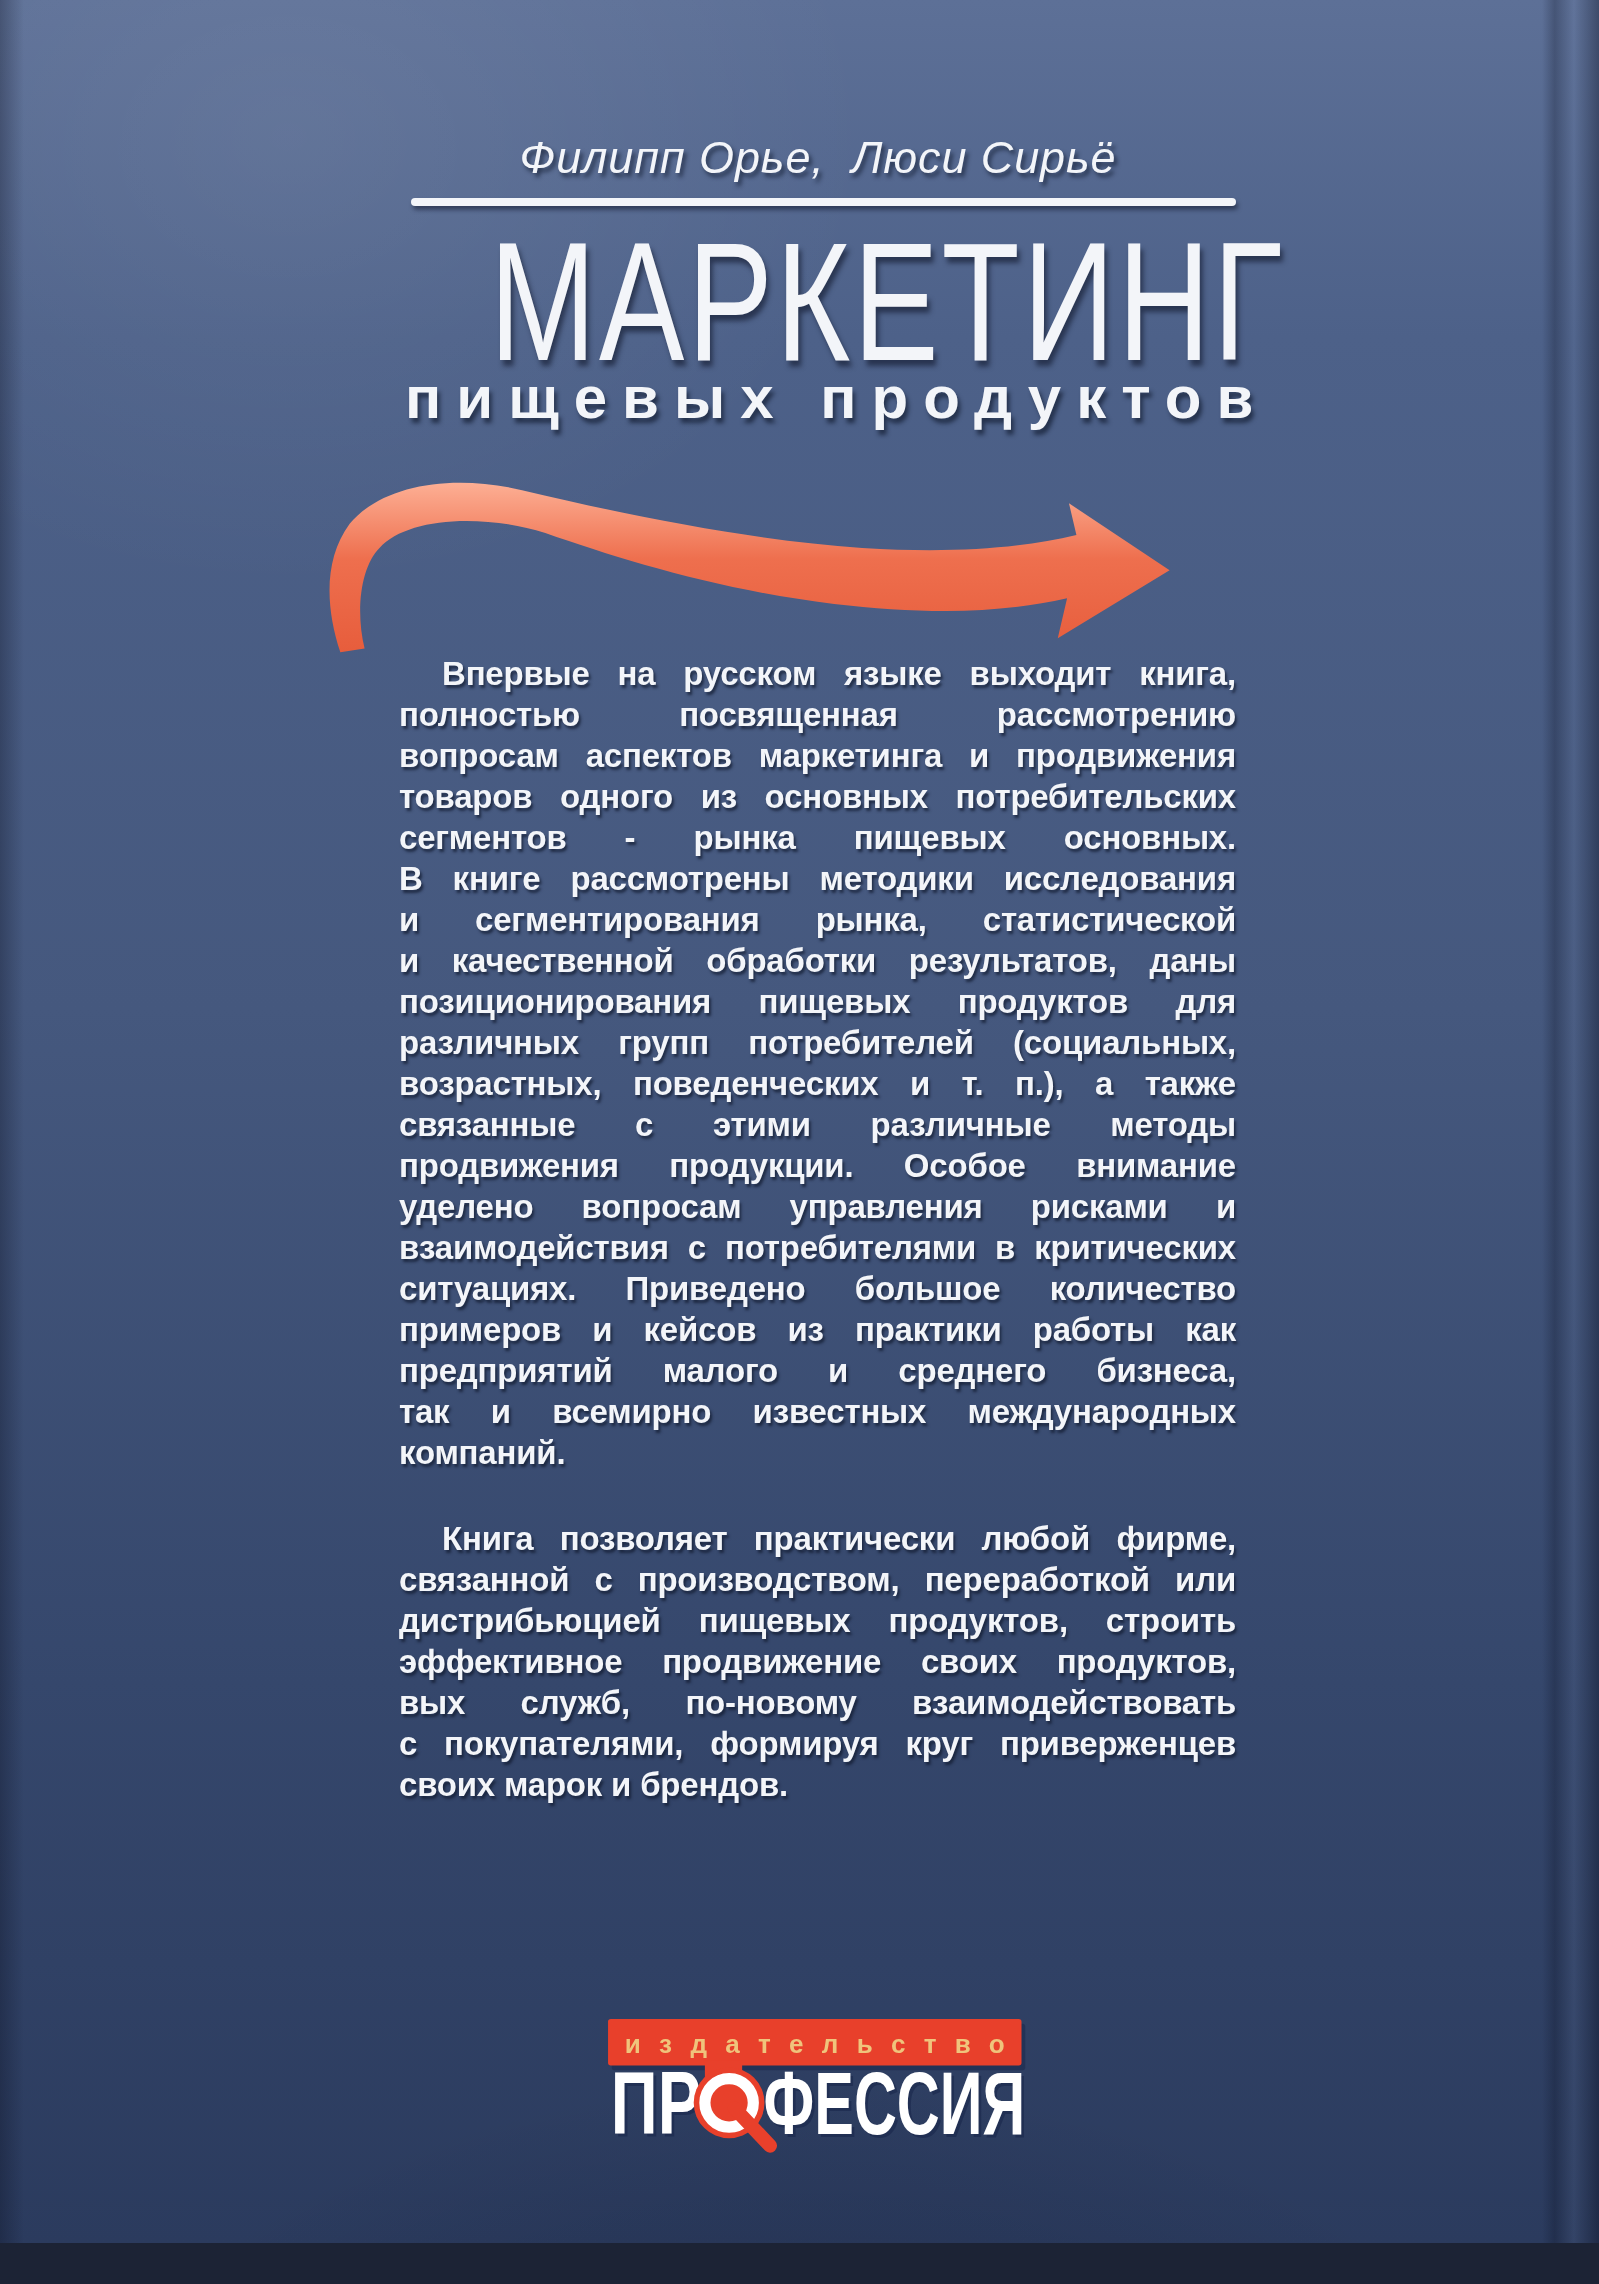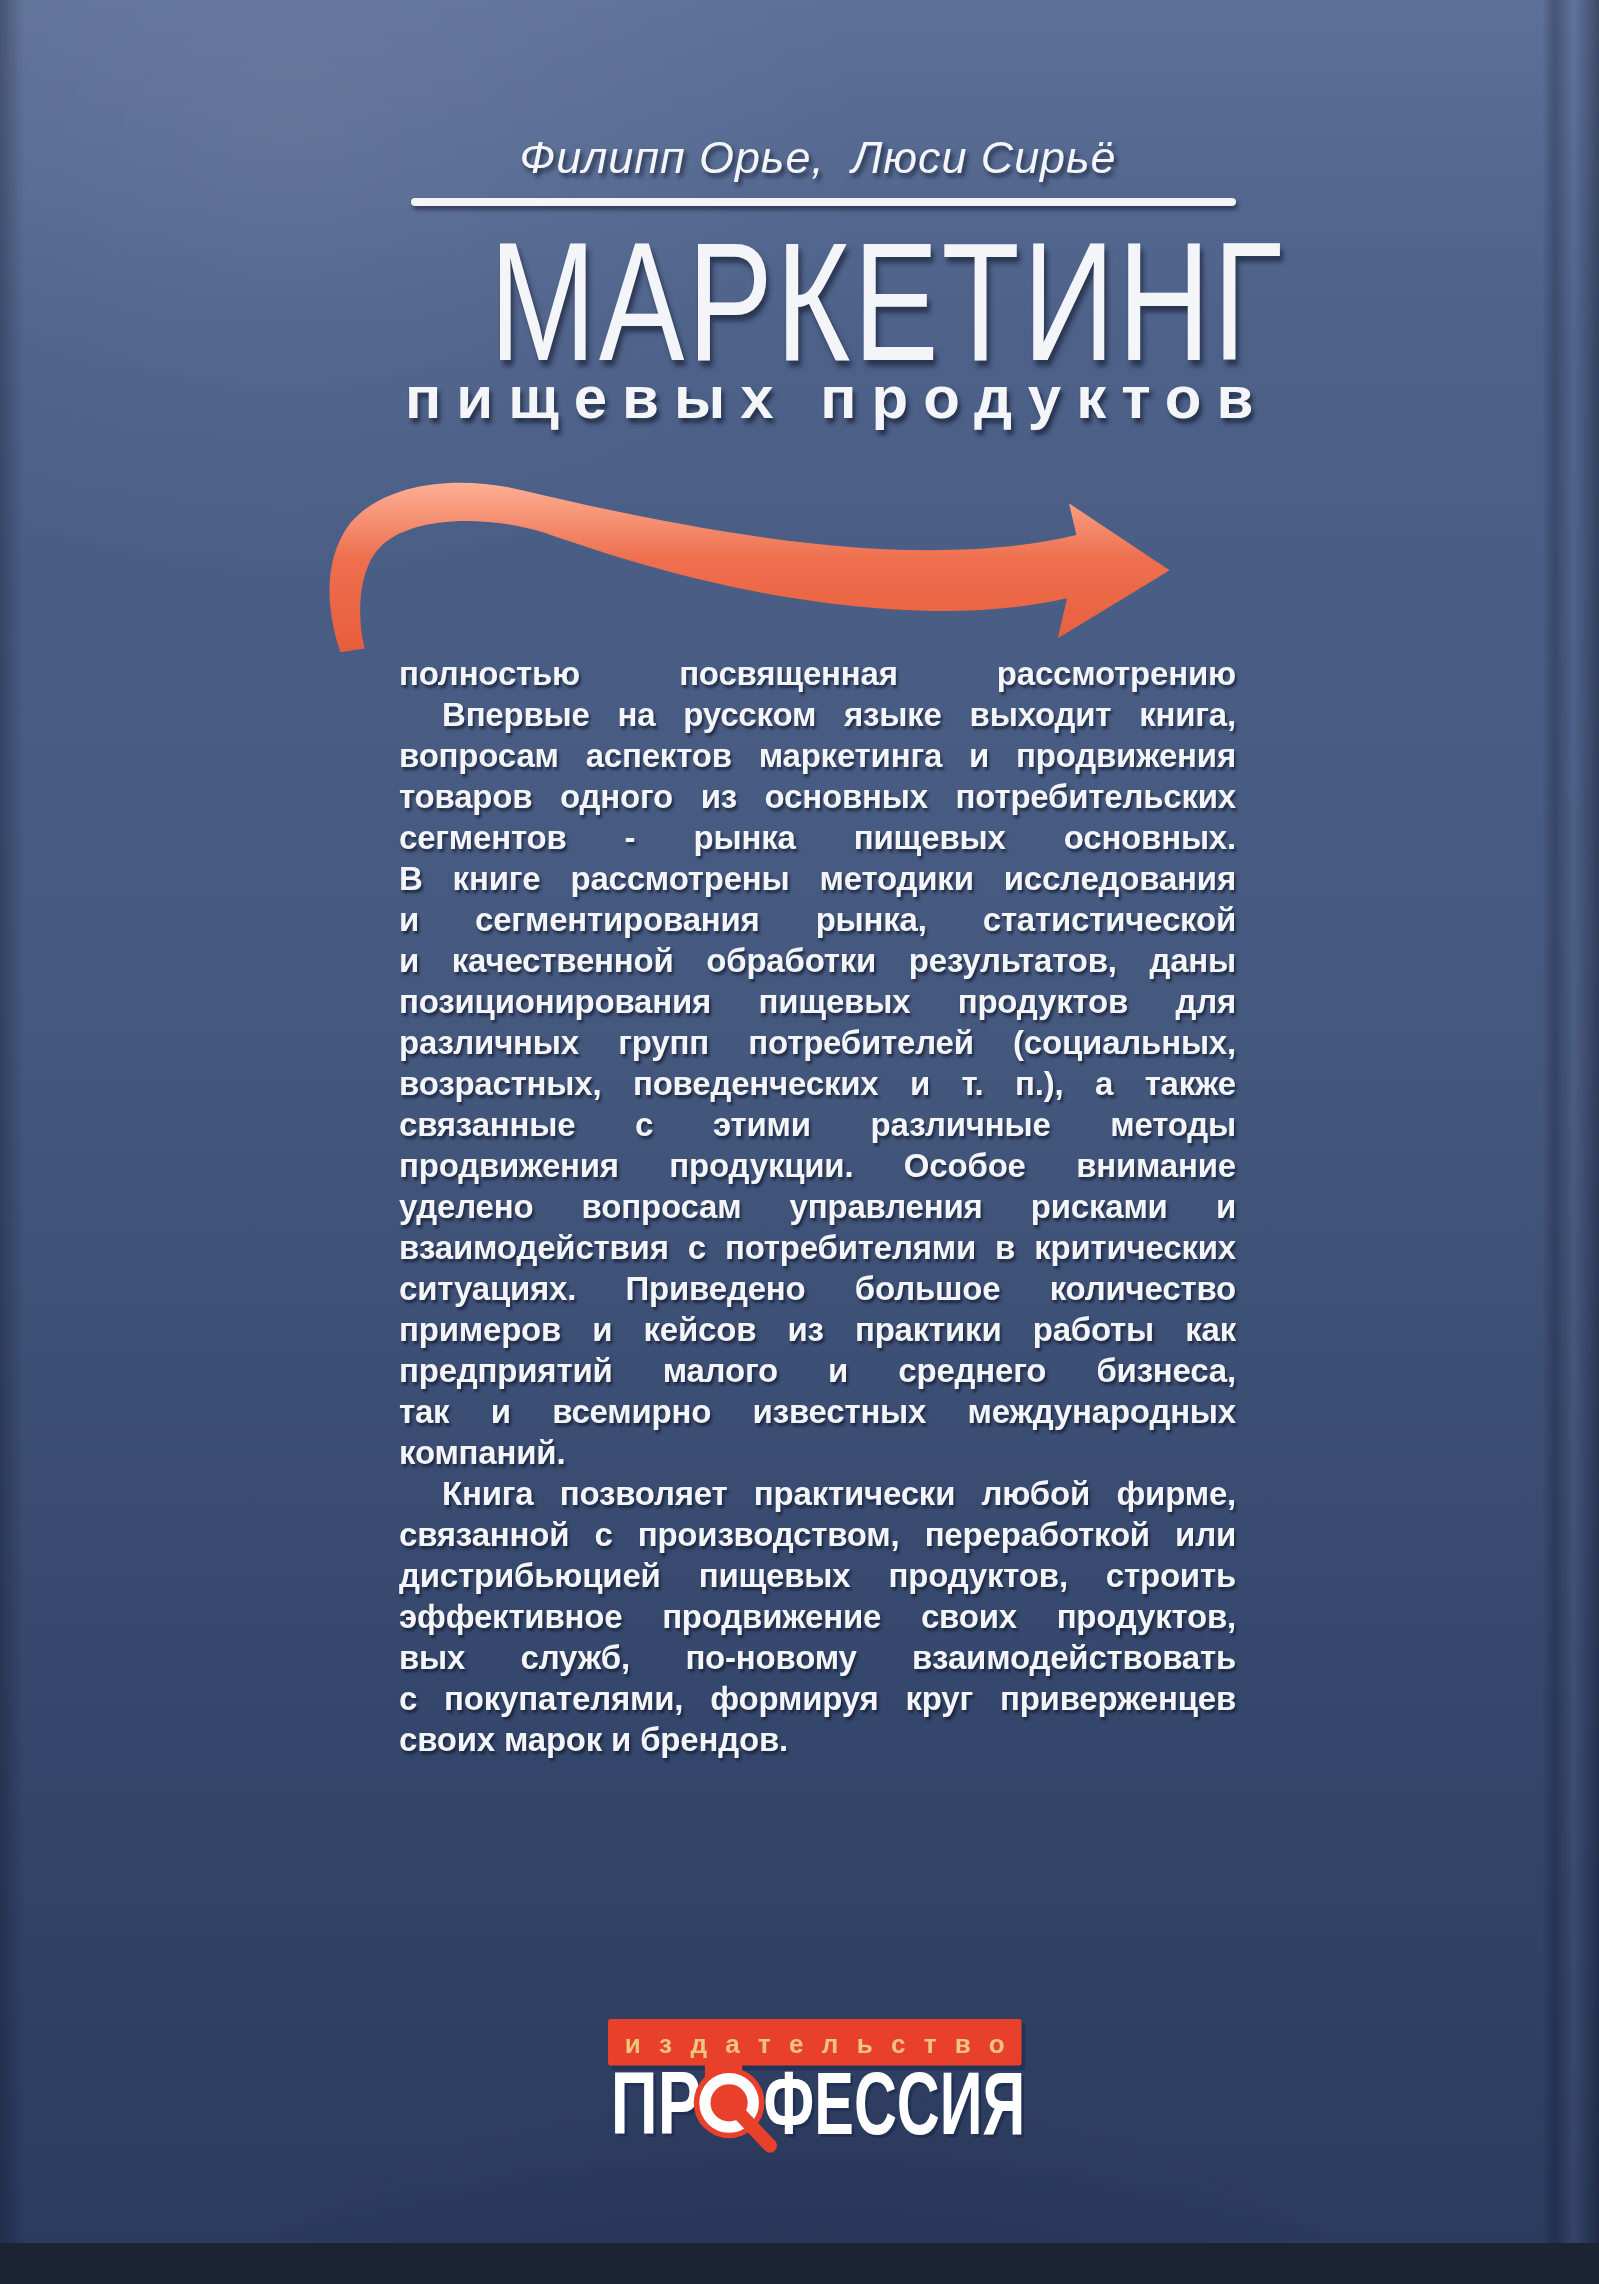--- a/index.html
+++ b/index.html
@@ -64,21 +64,21 @@
 
   .arrow{position:absolute;left:312px;top:466px;width:858px;height:191px;}
 
   .body{
     position:absolute;left:399px;top:653px;width:837px;
     font-size:33px;font-weight:700;letter-spacing:-0.2px;
     line-height:41px;color:var(--text);
     text-shadow:1.9px 2.8px 2.8px rgba(16,24,44,0.7);
   }
   .para{margin:0;}
-  .para + .para{}
+  .para + .para{margin-top:45px;}
   .line{text-align:justify;text-align-last:justify;width:100%;}
   .line.first{padding-left:43px;width:calc(100% - 43px);}
   .line.lastline{text-align-last:left;}
 
   .logo{position:absolute;left:604px;top:2006px;width:429px;height:149px;}
   .logo text{font-family:"Liberation Sans","DejaVu Sans",sans-serif;}
 </style>
 </head>
 <body>
 
@@ -113,22 +113,22 @@
          L 810 142
          C 730 160, 650 158, 560 148
          C 440 134, 330 100, 250 72
          C 180 50, 100 56, 72 88
          C 52 108, 46 155, 56 196
          Z"></path>
   </svg>
 
   <div class="body">
       <div class="para">
+        <div class="line first">Впервые на русском языке выходит книга,</div>
         <div class="line">полностью посвященная рассмотрению</div>
-        <div class="line first">Впервые на русском языке выходит книга,</div>
         <div class="line">вопросам аспектов маркетинга и продвижения</div>
         <div class="line">товаров одного из основных потребительских</div>
         <div class="line">сегментов - рынка пищевых основных.</div>
         <div class="line">В книге рассмотрены методики исследования</div>
         <div class="line">и сегментирования рынка,  статистической</div>
         <div class="line">и качественной обработки результатов, даны</div>
         <div class="line">позиционирования пищевых продуктов для</div>
         <div class="line">различных групп потребителей (социальных,</div>
         <div class="line">возрастных, поведенческих и т. п.), а также</div>
         <div class="line">связанные с этими различные методы</div>

